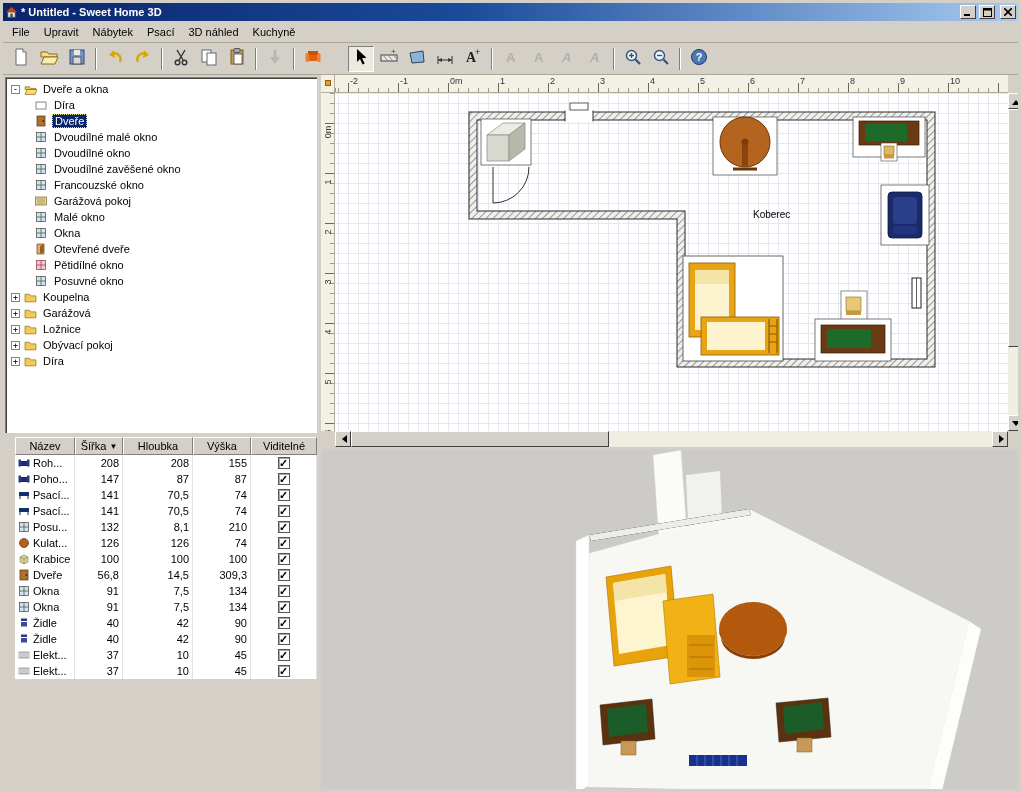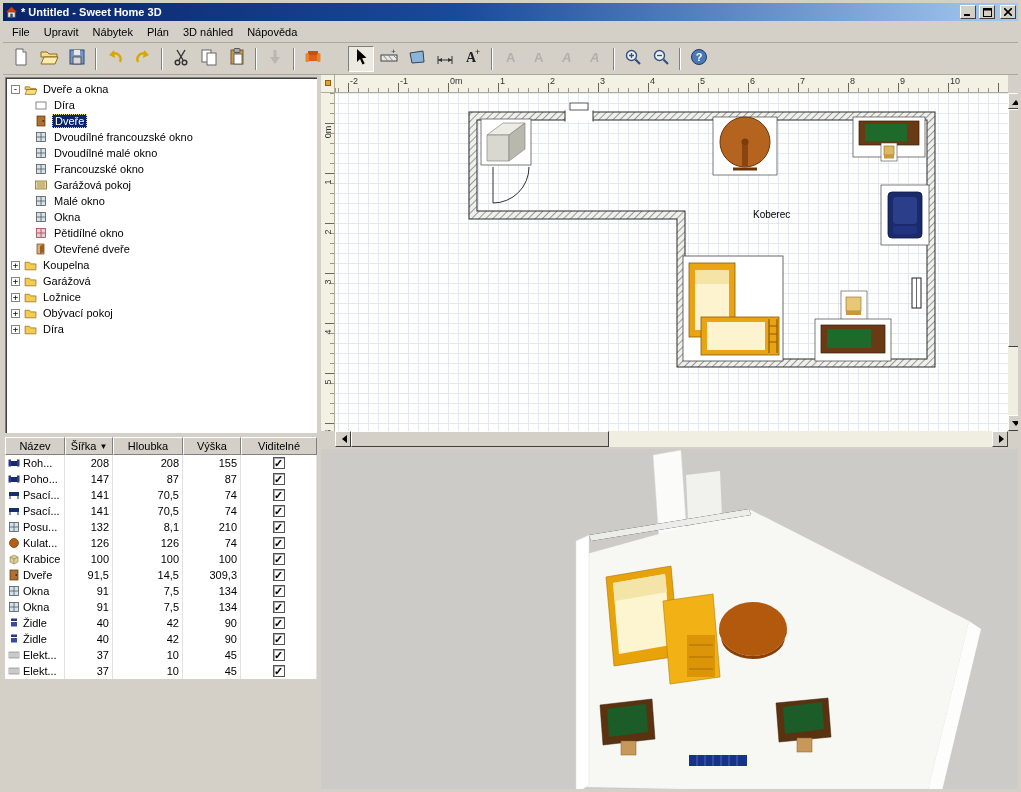--- a/index.html
+++ b/index.html
@@ -37,21 +37,21 @@
   .tree-row{height:16px;display:flex;align-items:center;gap:4px;white-space:nowrap}
   .tree-row.cat{padding-left:4px}
   .tree-row.item{padding-left:28px}
   .expander{width:9px;height:9px;flex:0 0 9px;border:1px solid #848484;background:#fff;font-size:9px;line-height:7px;text-align:center;font-family:"DejaVu Sans Mono",monospace}
   .ticon{width:13px;height:12px;flex:0 0 13px;display:flex;align-items:center}
   .tlabel{padding:0 2px}
   .tree-row.selected .tlabel{background:#0a246a;color:#fff;border:1px dotted #e0e088}
 
   
   .splitter-left{height:4px;flex:0 0 4px;background:#d4d0c8}
-  .table-panel{flex:1;margin:0 1px 2px 2px;background:#d4d0c8;box-shadow:inset 1px 1px 0 #808080,inset -1px -1px 0 #fff;overflow:hidden;display:flex;flex-direction:column}
+  .table-panel{flex:1;margin:0 1px 2px 12px;background:#d4d0c8;box-shadow:inset 1px 1px 0 #808080,inset -1px -1px 0 #fff;overflow:hidden;display:flex;flex-direction:column}
   .thead{display:flex;height:18px;flex:0 0 18px}
   .th{background:#d4d0c8;border:1px solid;border-color:#fff #808080 #808080 #fff;font-size:11px;display:flex;align-items:center;justify-content:center;gap:3px;overflow:hidden;white-space:nowrap}
   .th .sortarrow{font-size:8px}
   .tbody{background:#fff;flex:0 0 224px}
   .tr{display:flex;height:16px;align-items:flex-end}
   .td{height:16px;display:flex;align-items:center;overflow:hidden;white-space:nowrap;border-right:1px solid #e2e2e2;padding:0 3px}
   .td.num{justify-content:flex-end}
   .td.ctr{justify-content:center}
   .td .ticon{margin-right:2px}
   .below-table{flex:1;background:#d4d0c8}
@@ -128,23 +128,23 @@
         <svg width="8" height="8">
           <path d="M0 0l8 8M8 0L0 8" stroke="#000" stroke-width="1.6"></path>
         </svg>
       </button>
   </div>
 
   <div class="menubar" id="menubar">
       <span class="menu-item">File</span>
       <span class="menu-item">Upravit</span>
       <span class="menu-item">Nábytek</span>
-      <span class="menu-item">Plán</span>
+      <span class="menu-item">Psací</span>
       <span class="menu-item">3D náhled</span>
-      <span class="menu-item">Nápověda</span>
+      <span class="menu-item">Kuchyně</span>
     </div>
 
   <div class="toolbar" id="toolbar">
       <button class="tb-btn">
         <span><svg width="20" height="20" viewBox="0 0 20 20">
             <path d="M5 2h7l3 3v13H5z" fill="#fff" stroke="#666"></path>
             <path d="M12 2v3h3" fill="#fff" stroke="#666"></path>
           </svg></span>
       </button>
       <button class="tb-btn">
@@ -317,38 +317,47 @@
             </span>
             <span class="tlabel">Dveře</span>
           </div>
           <div class="tree-row item">
             <span class="ticon">
               <svg width="12" height="12" viewBox="0 0 12 12">
                 <rect x="1.5" y="1.5" width="9" height="9" fill="#cfe4f0" stroke="#555" stroke-width=".8"></rect>
                 <path d="M6 1.5v9M1.5 6h9" stroke="#555" stroke-width=".8"></path>
               </svg>
             </span>
-            <span class="tlabel">Dvoudílné francouzské okno</span>
+            <span class="tlabel">Dvoudílné malé okno</span>
           </div>
           <div class="tree-row item">
             <span class="ticon">
               <svg width="12" height="12" viewBox="0 0 12 12">
                 <rect x="1.5" y="1.5" width="9" height="9" fill="#cfe4f0" stroke="#555" stroke-width=".8"></rect>
                 <path d="M6 1.5v9M1.5 6h9" stroke="#555" stroke-width=".8"></path>
               </svg>
             </span>
-            <span class="tlabel">Dvoudílné malé okno</span>
+            <span class="tlabel">Dvoudílné okno</span>
           </div>
           <div class="tree-row item">
             <span class="ticon">
               <svg width="12" height="12" viewBox="0 0 12 12">
                 <rect x="1.5" y="1.5" width="9" height="9" fill="#cfe4f0" stroke="#555" stroke-width=".8"></rect>
                 <path d="M6 1.5v9M1.5 6h9" stroke="#555" stroke-width=".8"></path>
               </svg>
             </span>
+            <span class="tlabel">Dvoudílné zavěšené okno</span>
+          </div>
+          <div class="tree-row item">
+            <span class="ticon">
+              <svg width="12" height="12" viewBox="0 0 12 12">
+                <rect x="1.5" y="1.5" width="9" height="9" fill="#cfe4f0" stroke="#555" stroke-width=".8"></rect>
+                <path d="M6 1.5v9M1.5 6h9" stroke="#555" stroke-width=".8"></path>
+              </svg>
+            </span>
             <span class="tlabel">Francouzské okno</span>
           </div>
           <div class="tree-row item">
             <span class="ticon">
               <svg width="12" height="12" viewBox="0 0 12 12">
                 <rect x="0.5" y="2" width="11" height="8" fill="#e8d8a0" stroke="#7a6020" stroke-width=".7"></rect>
                 <path d="M2 4h8M2 6h8M2 8h8" stroke="#9a8040" stroke-width=".7"></path>
               </svg>
             </span>
             <span class="tlabel">Garážová pokoj</span>
@@ -367,34 +376,43 @@
               <svg width="12" height="12" viewBox="0 0 12 12">
                 <rect x="1.5" y="1.5" width="9" height="9" fill="#cfe4f0" stroke="#555" stroke-width=".8"></rect>
                 <path d="M6 1.5v9M1.5 6h9" stroke="#555" stroke-width=".8"></path>
               </svg>
             </span>
             <span class="tlabel">Okna</span>
           </div>
           <div class="tree-row item">
             <span class="ticon">
               <svg width="12" height="12" viewBox="0 0 12 12">
+                <path d="M2 1v10M2 1h7v10H2" fill="#d8b080" stroke="#6a4210" stroke-width=".7"></path>
+                <path d="M9 1 5 3v8l4-2z" fill="#9a6020"></path>
+              </svg>
+            </span>
+            <span class="tlabel">Otevřené dveře</span>
+          </div>
+          <div class="tree-row item">
+            <span class="ticon">
+              <svg width="12" height="12" viewBox="0 0 12 12">
                 <rect x="1.5" y="1.5" width="9" height="9" fill="#f0c8d0" stroke="#a04858" stroke-width=".8"></rect>
                 <path d="M6 1.5v9M1.5 6h9" stroke="#a04858" stroke-width=".8"></path>
               </svg>
             </span>
             <span class="tlabel">Pětidílné okno</span>
           </div>
           <div class="tree-row item">
             <span class="ticon">
               <svg width="12" height="12" viewBox="0 0 12 12">
-                <path d="M2 1v10M2 1h7v10H2" fill="#d8b080" stroke="#6a4210" stroke-width=".7"></path>
-                <path d="M9 1 5 3v8l4-2z" fill="#9a6020"></path>
-              </svg>
-            </span>
-            <span class="tlabel">Otevřené dveře</span>
+                <rect x="1.5" y="1.5" width="9" height="9" fill="#cfe4f0" stroke="#555" stroke-width=".8"></rect>
+                <path d="M6 1.5v9M1.5 6h9" stroke="#555" stroke-width=".8"></path>
+              </svg>
+            </span>
+            <span class="tlabel">Posuvné okno</span>
           </div>
           <div class="tree-row cat">
             <span class="expander">+</span>
             <span class="ticon">
               <svg width="13" height="13" viewBox="0 0 12 12">
                 <path d="M1 3h4l1 1.5h5V10H1z" fill="#f4cc50" stroke="#7a5c10" stroke-width=".6"></path>
               </svg>
             </span>
             <span class="tlabel">Koupelna</span>
           </div>
@@ -579,21 +597,21 @@
             <div class="tr">
               <div class="td c-name">
                 <span class="ticon">
                   <svg width="12" height="12" viewBox="0 0 12 12">
                     <rect x="2" y="1" width="8" height="10" fill="#b07030" stroke="#5a3208" stroke-width=".7"></rect>
                     <circle cx="8.3" cy="6" r=".9" fill="#333"></circle>
                   </svg>
                 </span>
                 <span>Dveře</span>
               </div>
-              <div class="td num c-w">91,5</div>
+              <div class="td num c-w">56,8</div>
               <div class="td num c-d">14,5</div>
               <div class="td num c-h">309,3</div>
               <div class="td ctr c-v">
                 <span class="cb">✓</span>
               </div>
             </div>
             <div class="tr">
               <div class="td c-name">
                 <span class="ticon">
                   <svg width="12" height="12" viewBox="0 0 12 12">

